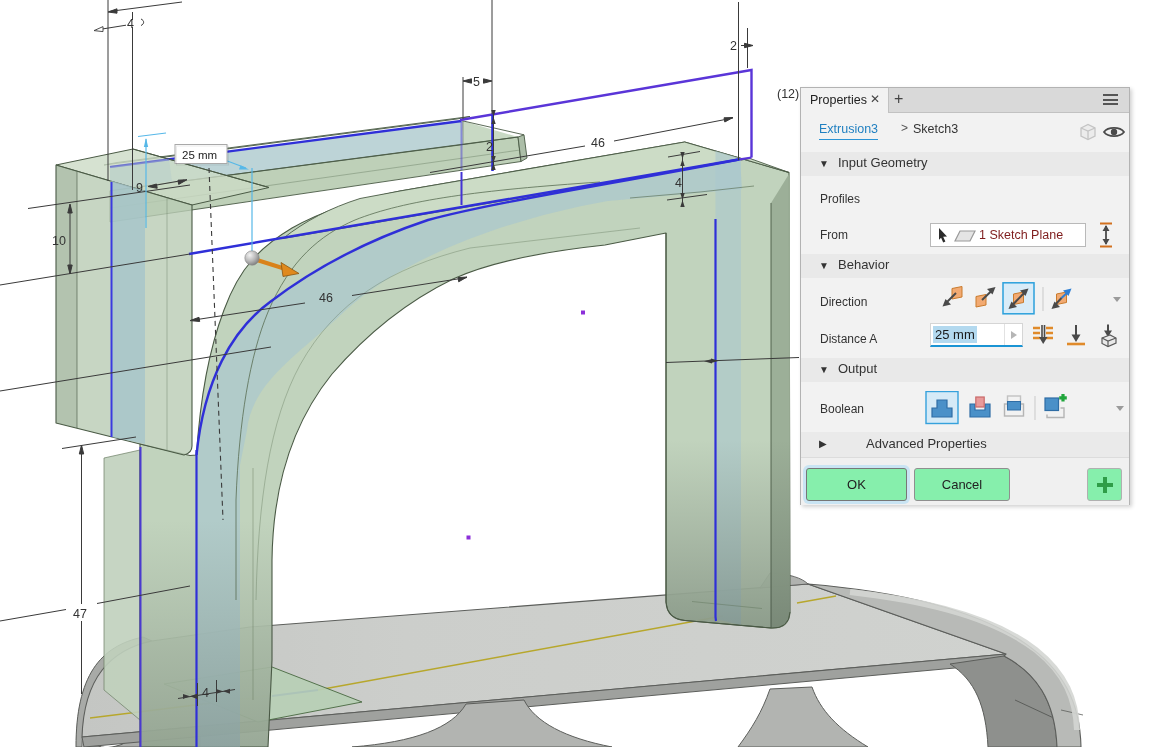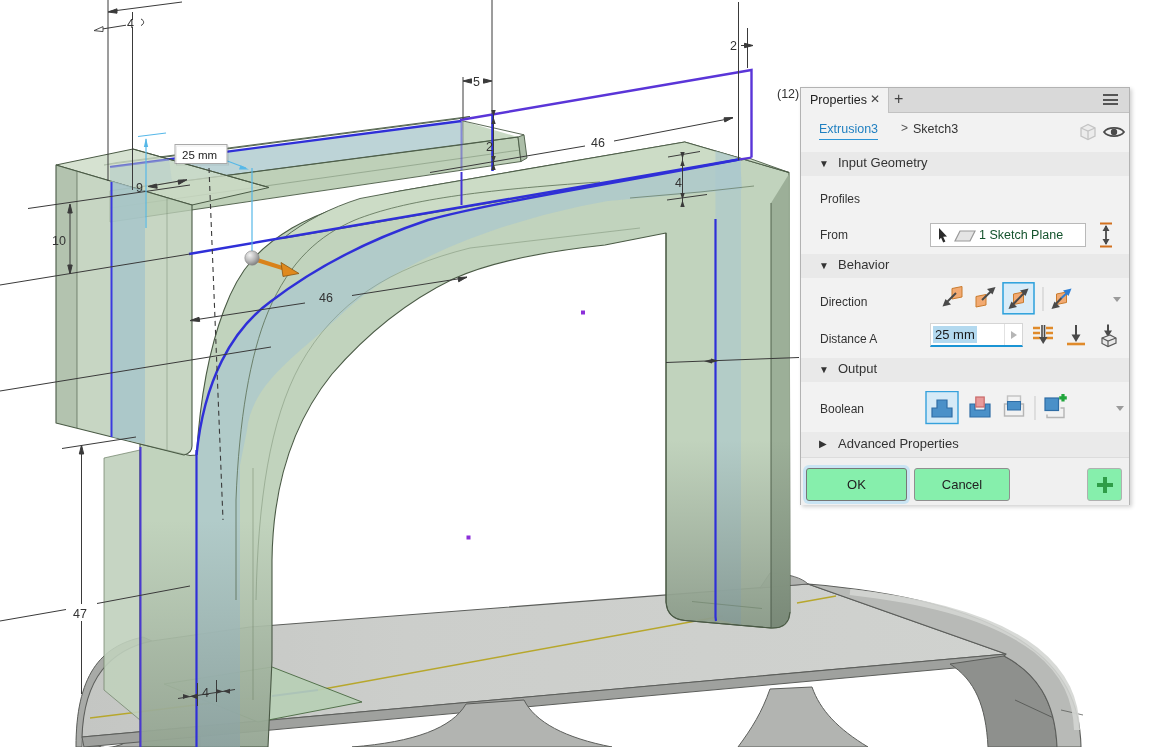--- a/index.html
+++ b/index.html
@@ -316,21 +316,21 @@
   <span class="lbl" style="left:19px;top:104px;">Profiles</span>
 
   <span class="lbl" style="left:19px;top:140px;">From</span>
   <div class="inbox" style="left:129px;top:135px;width:156px;height:24px;border:1px solid #b9b9b9;">
     <svg style="position:absolute;left:5px;top:3px" width="14" height="16" viewBox="0 0 14 16">
       <path d="M 3,1 L 11,9.5 L 7.2,9.8 L 9.4,14.4 L 7.2,15.4 L 5.1,10.8 L 3,12.8 Z" fill="#2b2b2b"></path>
     </svg>
     <svg style="position:absolute;left:23px;top:6px" width="22" height="12" viewBox="0 0 22 12">
       <path d="M 6,1 L 21,1 L 16,11 L 1,11 Z" fill="#e4e4e4" stroke="#9a9a9a" stroke-width="1.2"></path>
     </svg>
-    <span style="position:absolute;left:48px;top:4px;font-size:12.5px;color:#14532d;">1 Sketch Plane</span>
+    <span style="position:absolute;left:48px;top:4px;font-size:12.5px;color:#7f1d1d;">1 Sketch Plane</span>
   </div>
   <svg style="position:absolute;left:297px;top:133px" width="16" height="28" viewBox="0 0 16 28">
     <path d="M 2,2.5 L 14,2.5 M 2,25.5 L 14,25.5" stroke="#d2701e" stroke-width="2.2"></path>
     <path d="M 8,5 L 8,23" stroke="#4a4a4a" stroke-width="1.8"></path>
     <path d="M 8,4 L 4.5,10 L 11.5,10 Z M 8,24 L 4.5,18 L 11.5,18 Z" fill="#4a4a4a"></path>
   </svg>
 
   <div class="hdr" style="top:166px;height:24px;">
       <span class="tri">▼</span>
       <span class="txt">Behavior</span>
@@ -430,21 +430,21 @@
     <g transform="translate(119,4)">
       <rect x="1" y="3" width="13.5" height="12.5" fill="#4a90c8" stroke="#2f6da5" stroke-width="1.2"></rect>
       <path d="M 3,19.5 L 3,22.5 L 20,22.5 L 20,13 L 16.5,13" fill="none" stroke="#b5b5b5" stroke-width="1.4"></path>
       <path d="M 19,6.5 L 19,-1 M 15.2,2.8 L 22.8,2.8" stroke="#21a63c" stroke-width="3.2"></path>
     </g>
     <path d="M 191,15 L 199,15 L 195,20 Z" fill="#9b9b9b"></path>
   </svg>
 
   <div class="hdr" style="top:344px;height:25px;background:#eaeaea;">
       <span class="tri" style="font-size:10px;top:6px;">▶</span>
-      <span class="txt" style="top:4px;">Advanced Properties</span>
+      <span class="txt" style="top:4px;margin-left:28px;">Advanced Properties</span>
     </div>
 
   <div style="position:absolute;left:0;top:369px;width:100%;height:47px;background:#f0f0f0;border-top:1px solid #dcdcdc;">
     <div class="btn" style="left:5px;top:10px;width:101px;height:33px;line-height:31px;box-shadow:0 0 0 3px #c9e4f3;border-color:#777;">OK</div>
     <div class="btn" style="left:113px;top:10px;width:96px;height:33px;line-height:31px;">Cancel</div>
     <div class="btn" style="left:286px;top:10px;width:35px;height:33px;border-color:#b0b0b0;">
       <svg width="20" height="20" viewBox="0 0 20 20" style="margin-top:6px;">
         <path d="M 10,2 L 10,18 M 2,10 L 18,10" stroke="#2f9e48" stroke-width="4"></path>
       </svg>
     </div>

